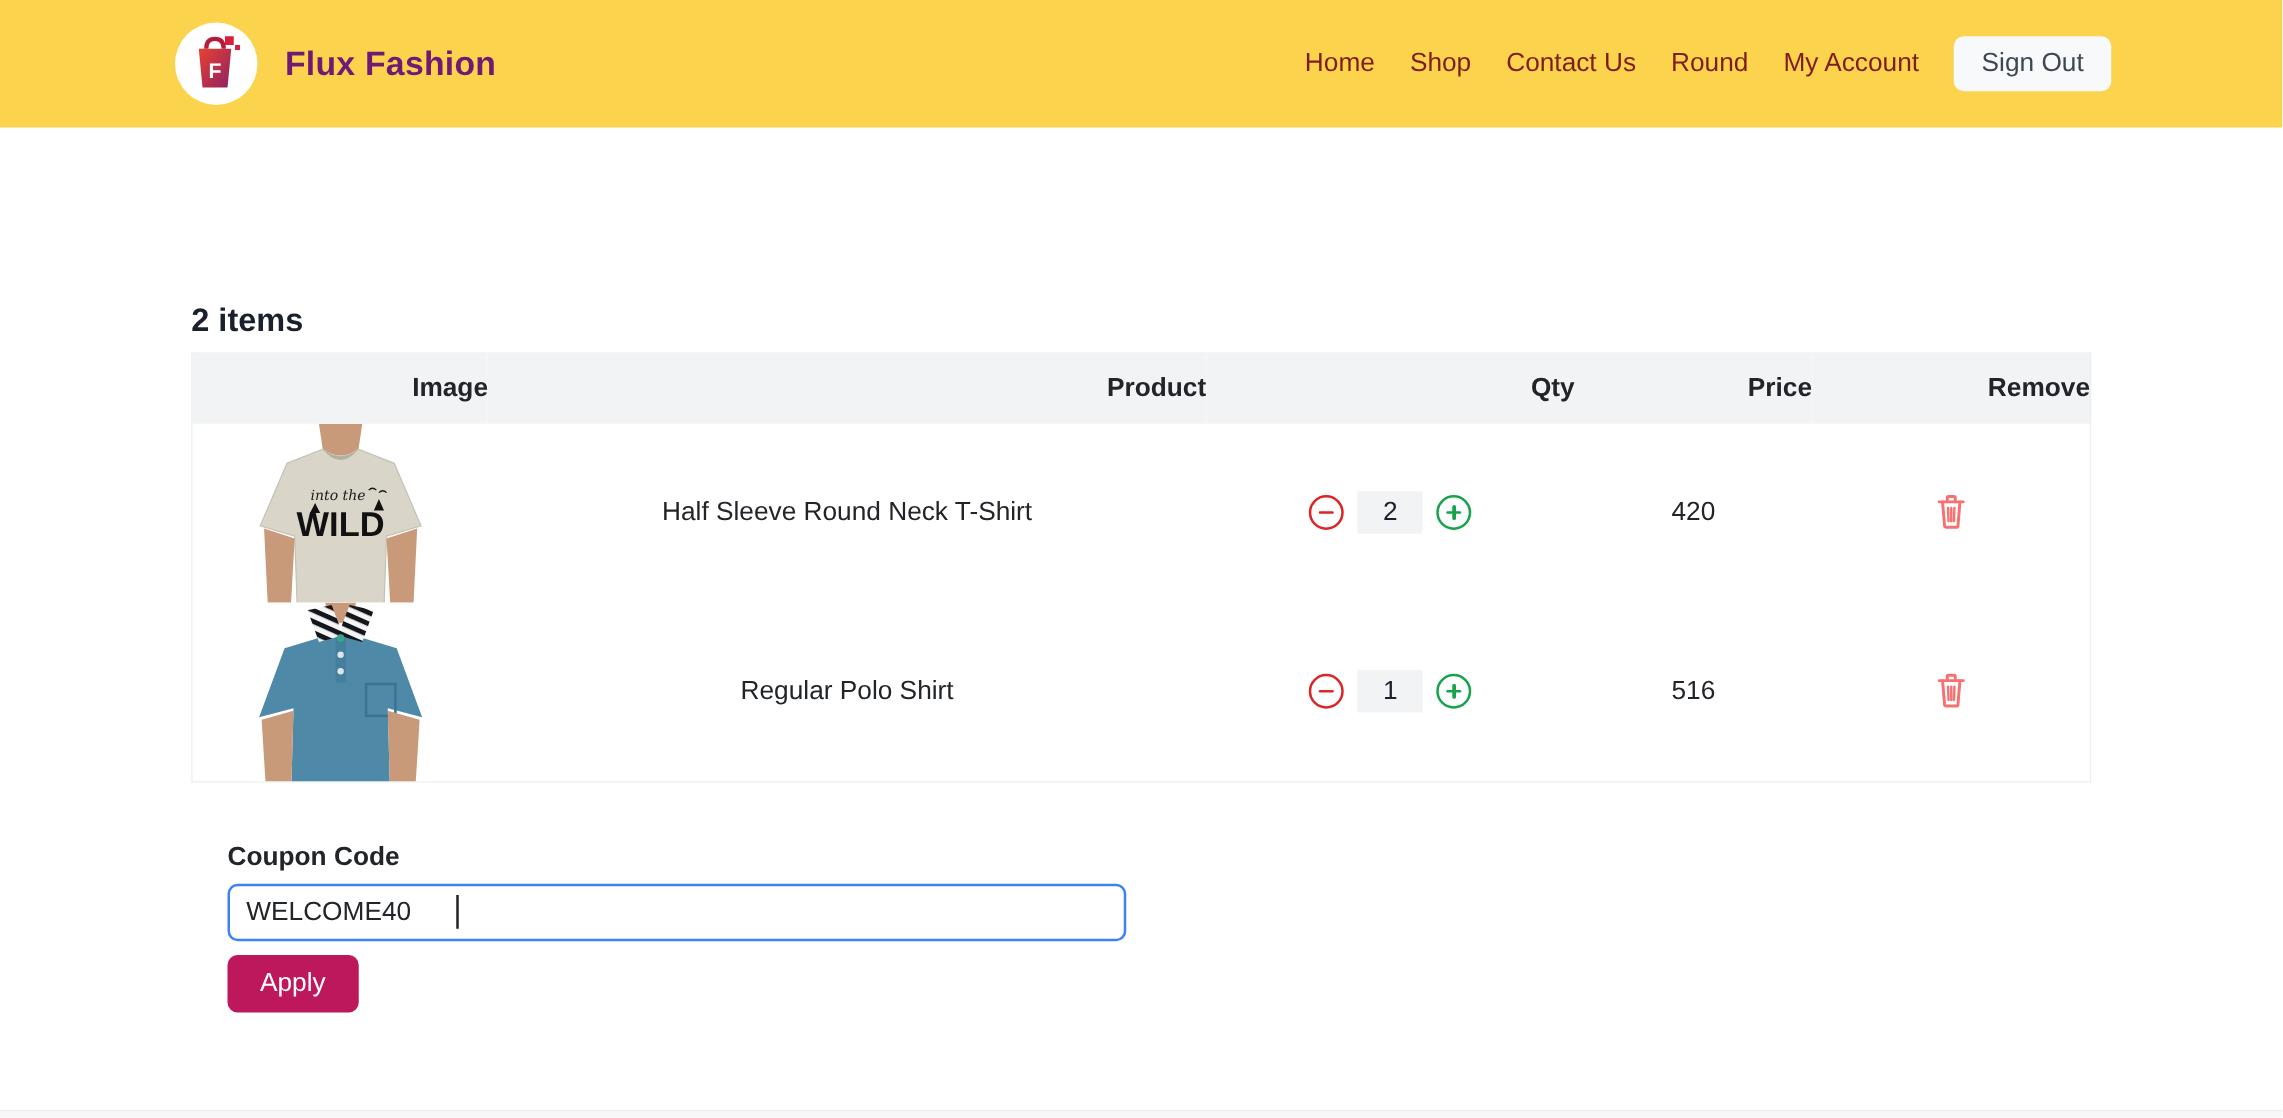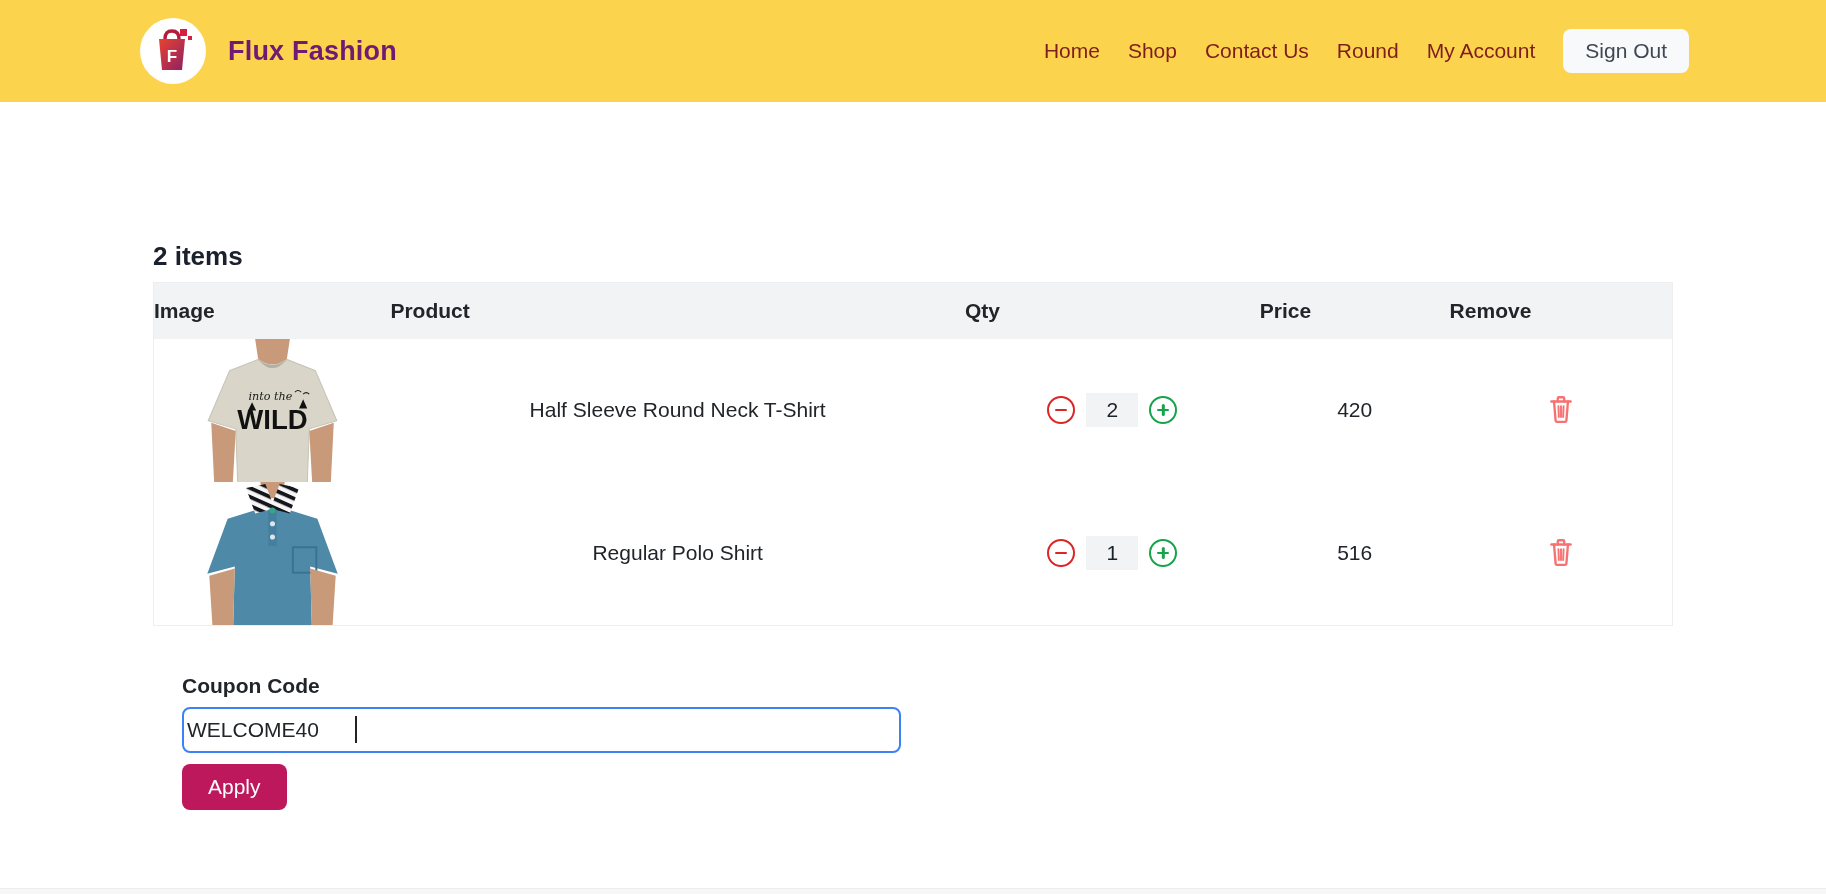--- a/index.html
+++ b/index.html
@@ -29,21 +29,21 @@
   .main { width:1520px; margin:0 153px; padding-top:115px; }
   .page-title { font-size:28px; font-weight:700; color:#1a202c; margin:0; }
   .items-count { text-align:left; font-size:26px; font-weight:700; color:#1a202c; margin-top:24px; }
   
   .cart-table {
     width:100%; margin-top:10px; border-collapse:collapse;
     border:1px solid #eceef0;
   }
   .cart-table thead th {
     background:#f1f3f5; height:56px; font-size:21px; font-weight:700; color:#212529;
-    text-align:left; padding:0;
+    text-align:right; padding:0;
   }
   .cart-table td {
     text-align:center; vertical-align:middle; font-size:21px; color:#212529;
     height:143px; padding:0;
   }
   .img-wrap { width:143px; height:143px; margin:0 auto; overflow:hidden; }
   .qty-wrap { display:flex; align-items:center; justify-content:center; }
   .qty-btn {
     width:28px; height:28px; border-radius:50%; background:#fff; cursor:pointer;
     display:flex; align-items:center; justify-content:center; position:relative; padding:0;
@@ -60,21 +60,21 @@
   .qty-box {
     width:52px; height:34px; background:#f1f3f5; margin:0 11px;
     display:flex; align-items:center; justify-content:center; font-size:21px; color:#1a202c;
   }
   .trash-btn { background:none; border:none; cursor:pointer; padding:4px; }
   
   .coupon { margin:48px 0 0 29px; }
   .coupon-label { font-size:21px; font-weight:600; color:#212529; }
   .coupon-input {
     margin-top:9px; width:719px; height:46px; border:2px solid #3b82f6; border-radius:8px;
-    display:flex; align-items:center; padding:0 3px; font-size:21px; color:#212529;
+    display:flex; align-items:center; padding:0 13px; font-size:21px; color:#212529;
     background:#fff; cursor:text;gap:35px;
   }
   .caret { width:2px; height:27px; background:#222; margin-left:1px; }
   .coupon-success { margin-top:13px; font-size:20px; color:#16a34a; }
   .apply-btn {
     margin-top:11px; min-width:104px; height:46px; background:#be185d; color:#ffffff;
     border:none; border-radius:8px; font-size:21px; cursor:pointer; padding:0 26px;
     font-family:"Liberation Sans", sans-serif;
   }
   .footer-strip {

